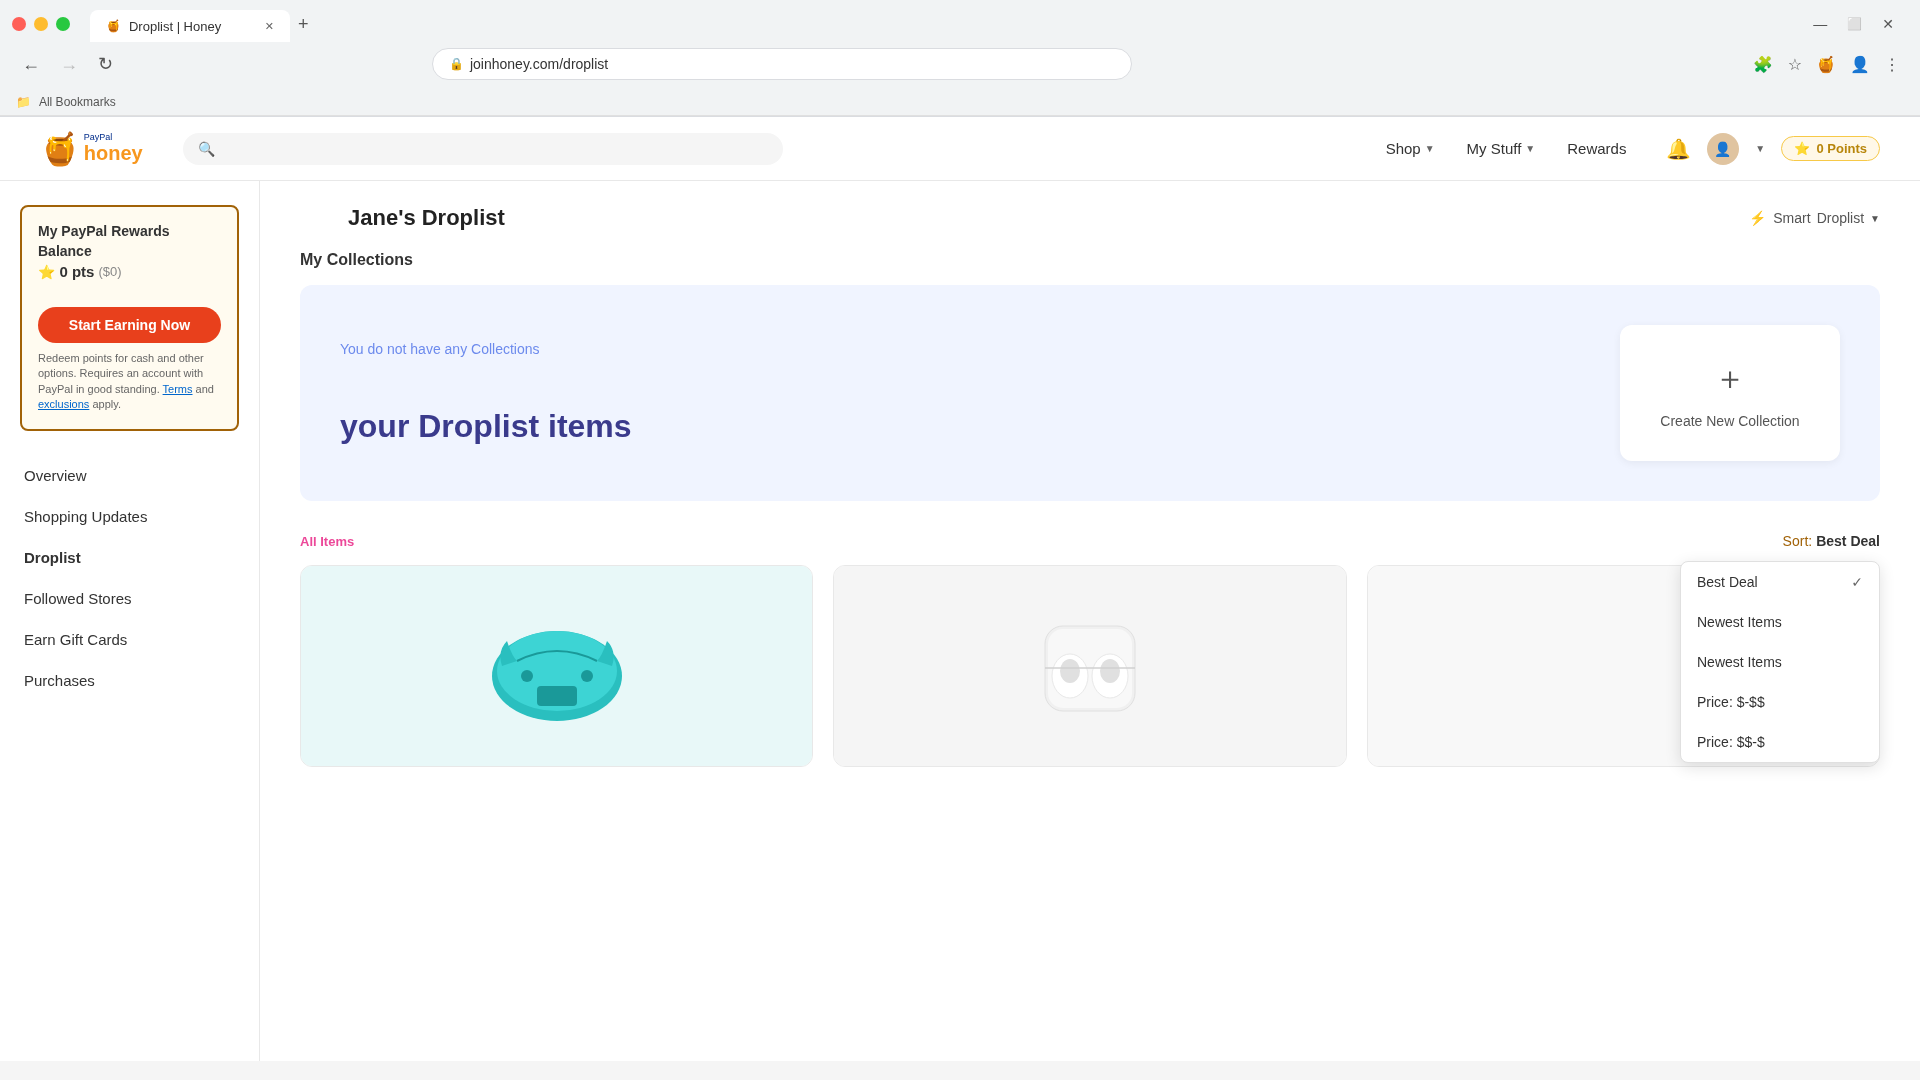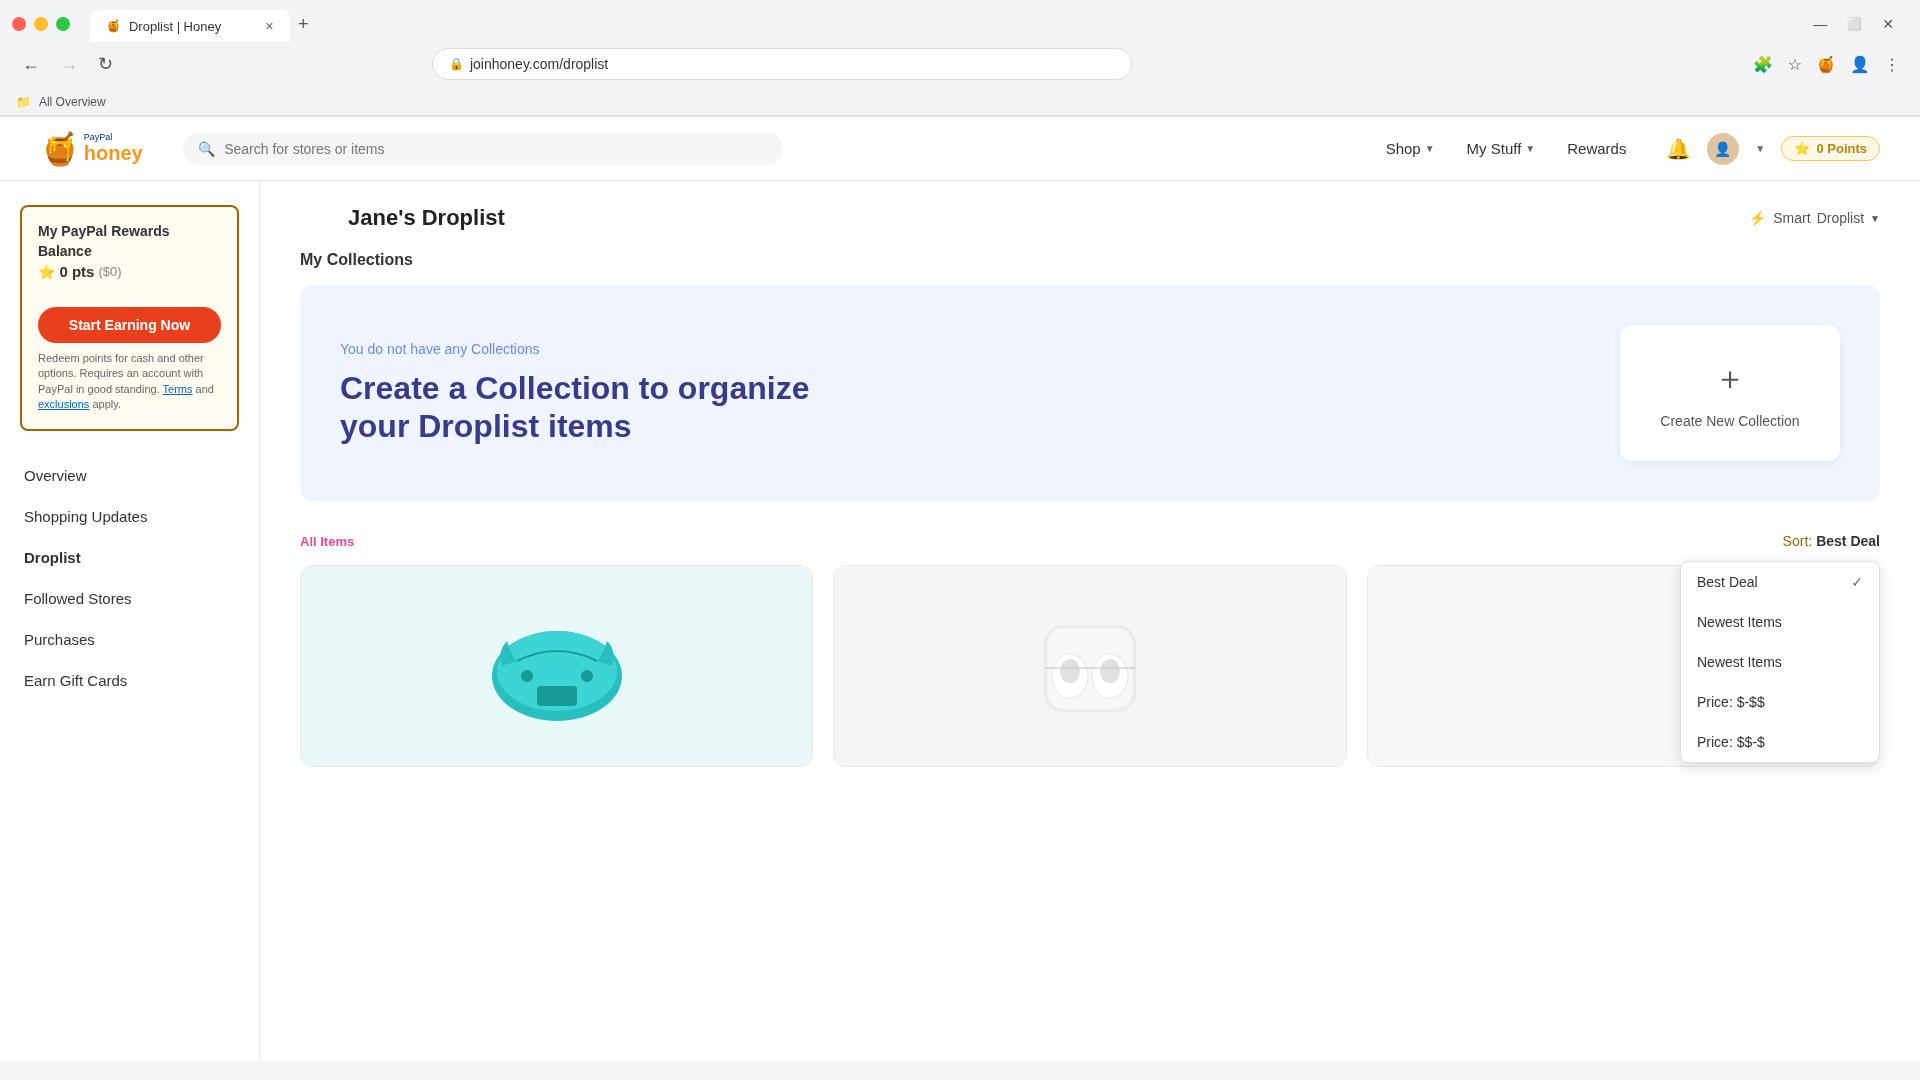--- a/index.html
+++ b/index.html
@@ -137,38 +137,37 @@
       <button class="browser-action-btn">🧩</button>
       <button class="browser-action-btn">☆</button>
       <button class="browser-action-btn" style="color:#f7971e;">🍯</button>
       <button class="browser-action-btn">👤</button>
       <button class="browser-action-btn">⋮</button>
     </div>
   </div>
 
   <div class="bookmarks-bar">
     <span style="margin-right:8px;">📁</span>
-    <span style="cursor:pointer;">All Overview</span>
+    <span style="cursor:pointer;">All Bookmarks</span>
   </div>
 </div>
 
 <div class="app">
 
   <header class="app-header">
     <div class="logo">
       <span style="font-size:32px;">🍯</span>
       <div>
         <span class="logo-paypal">PayPal</span>
         <span class="logo-honey">honey</span>
       </div>
     </div>
 
     <div class="search-bar">
       <span class="search-icon">🔍</span>
-      <input class="search-input" type="text" placeholder="Search for stores or items" style="">
     </div>
 
     <nav class="nav-links">
       <a class="nav-link">
         <span>Shop</span>
         <span class="nav-link-arrow">▼</span>
       </a>
       <a class="nav-link">
         <span>My Stuff</span>
         <span class="nav-link-arrow">▼</span>
@@ -210,43 +209,43 @@
           <a class="exclusions-link">exclusions</a>
           <span>apply.</span>
         </div>
       </div>
 
       <ul class="sidebar-nav">
         <li class="">Overview</li>
         <li class="">Shopping Updates</li>
         <li class="active">Droplist</li>
         <li class="">Followed Stores</li>
+        <li class="">Earn Gift Cards</li>
         <li class="">Purchases</li>
-        <li class="">Earn Gift Cards</li>
       </ul>
     </aside>
 
     <main class="content">
       <div class="droplist-header">
         <h1 class="droplist-title">Jane's Droplist</h1>
         <div class="smart-droplist">
           <span class="smart-icon">⚡</span>
           <span>Smart</span>
           <span>Droplist</span>
           <span style="font-size:10px;">▼</span>
         </div>
       </div>
 
       <div class="collections-section">
         <h2 class="section-title">My Collections</h2>
         <div class="empty-collections">
           <div class="empty-left">
             <div class="empty-subtitle">You do not have any Collections</div>
             <div class="empty-heading">
-              <span>Create a Collection to organize</span><br>
+              <br>
               <span>your Droplist items</span>
             </div>
           </div>
           <div class="create-collection-card">
             <div class="plus-icon">＋</div>
             <div class="create-label">Create New Collection</div>
           </div>
         </div>
       </div>
 

